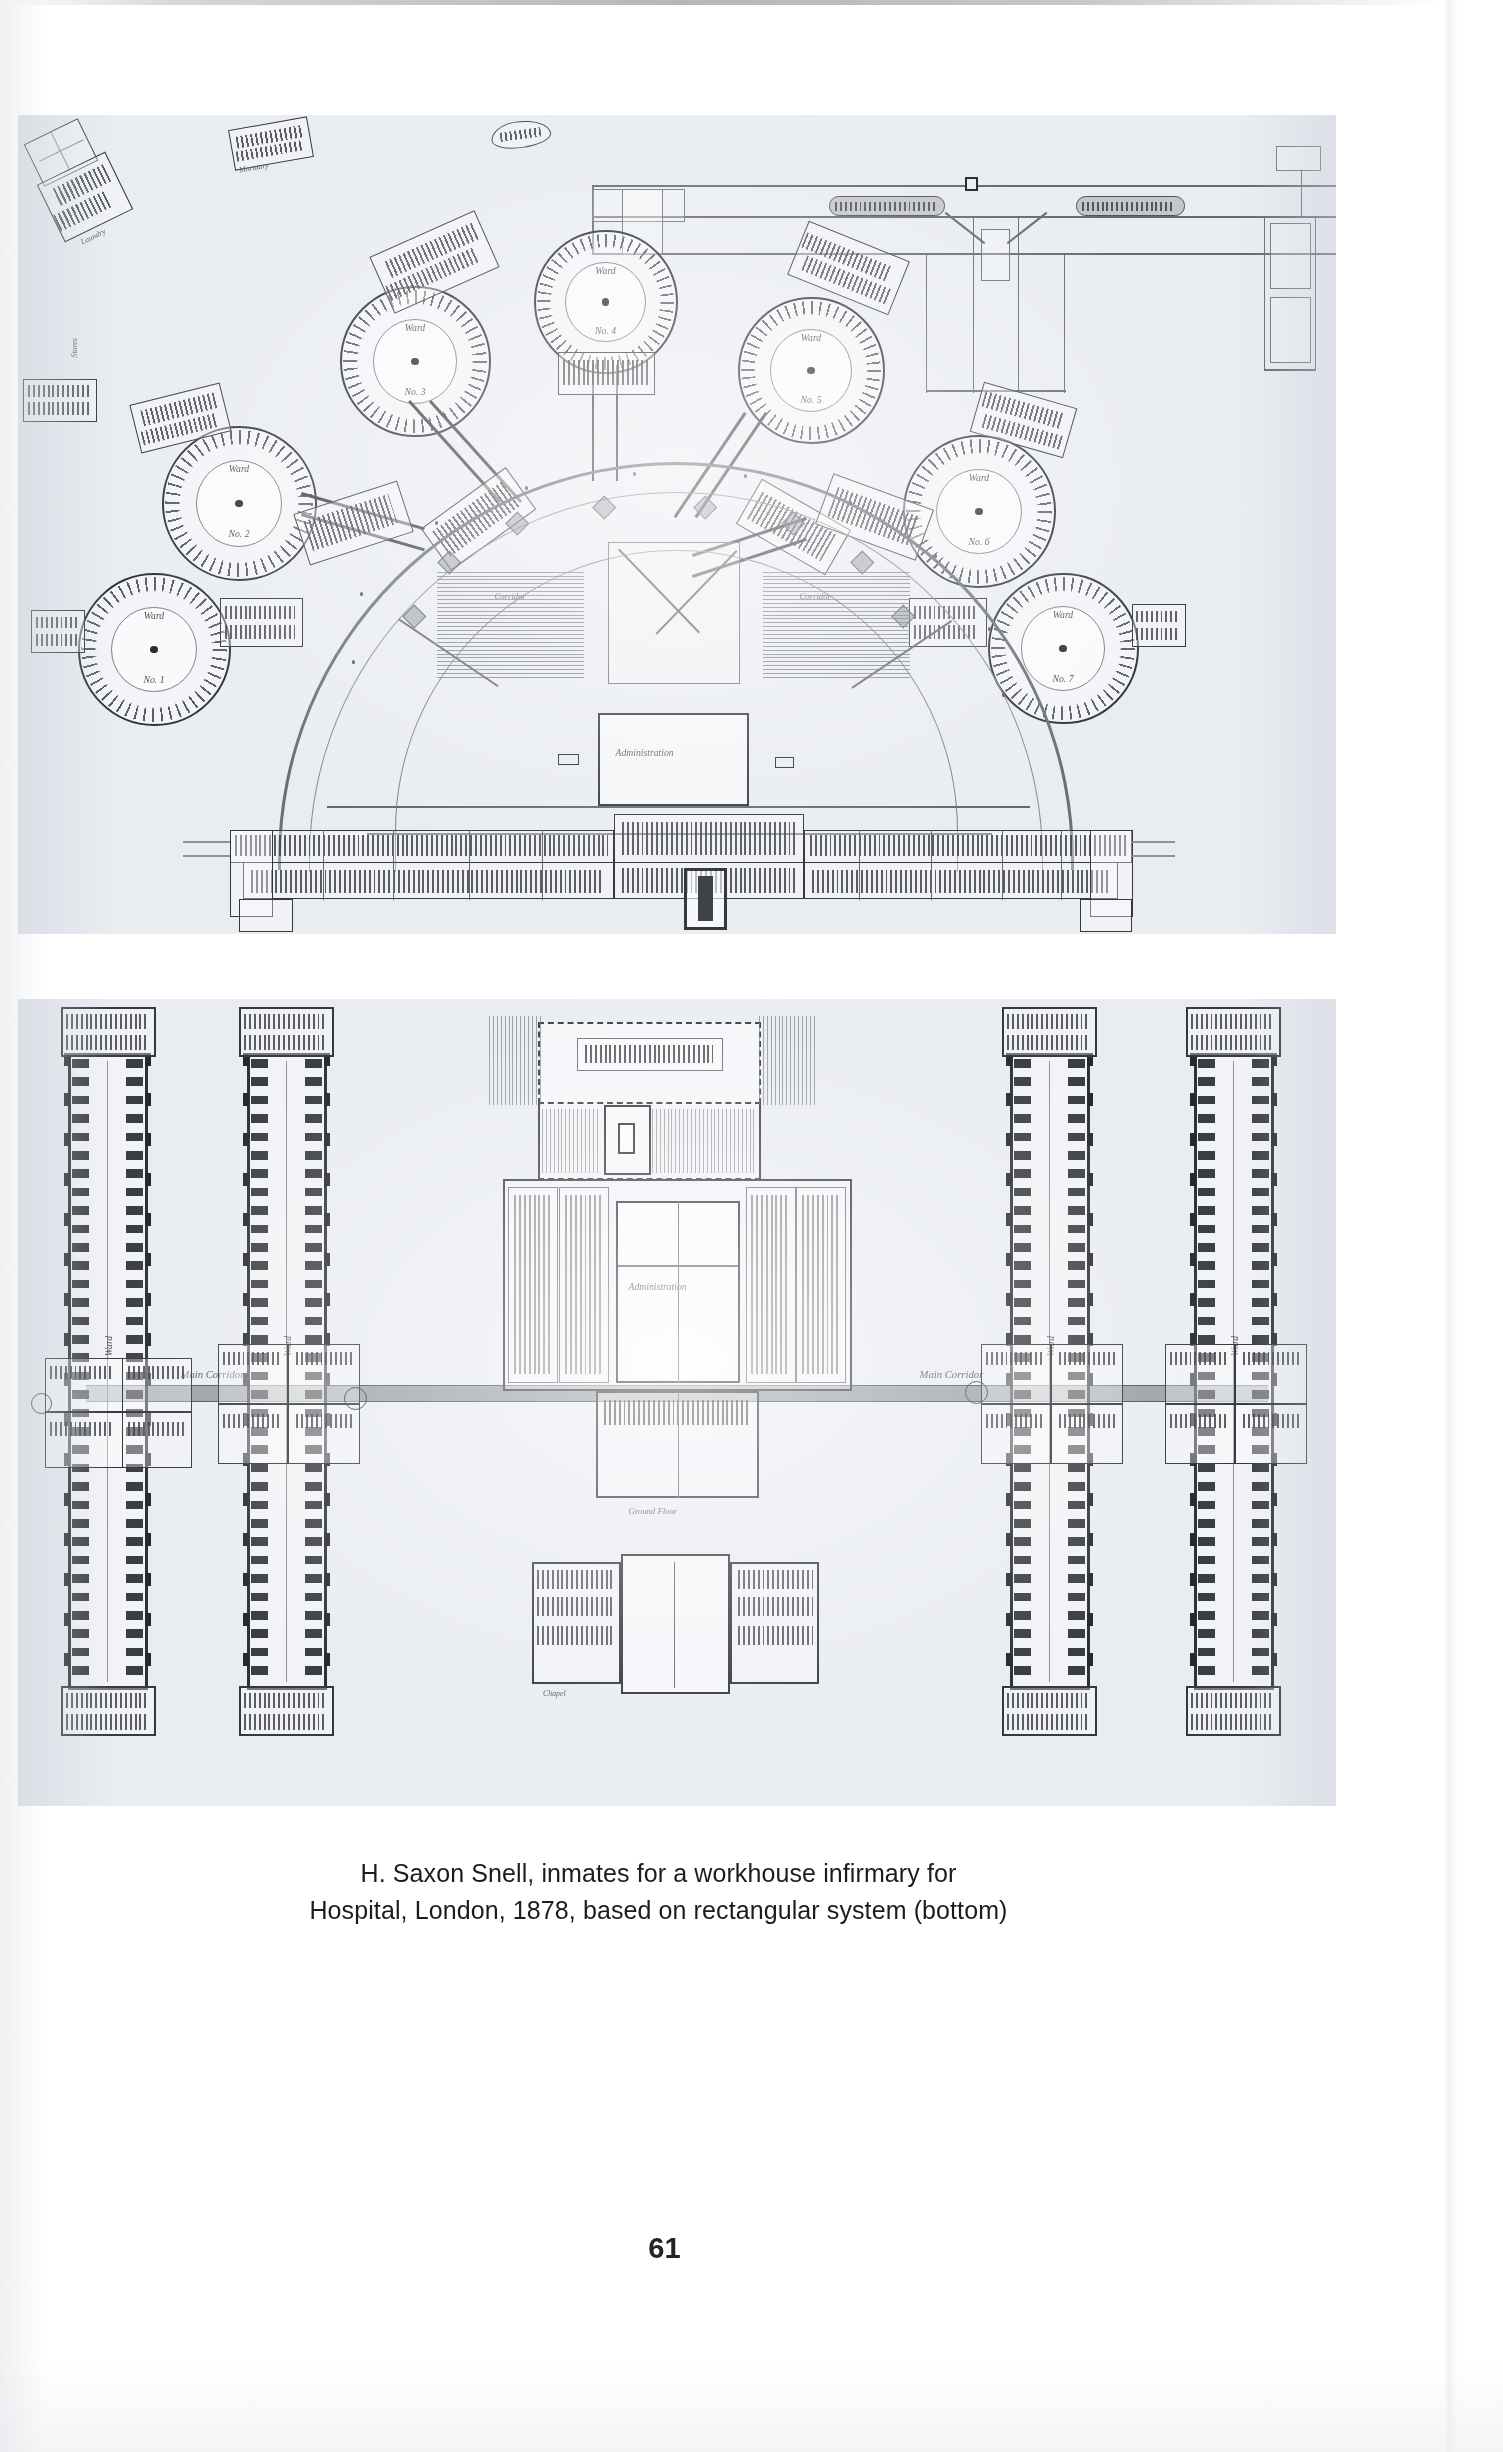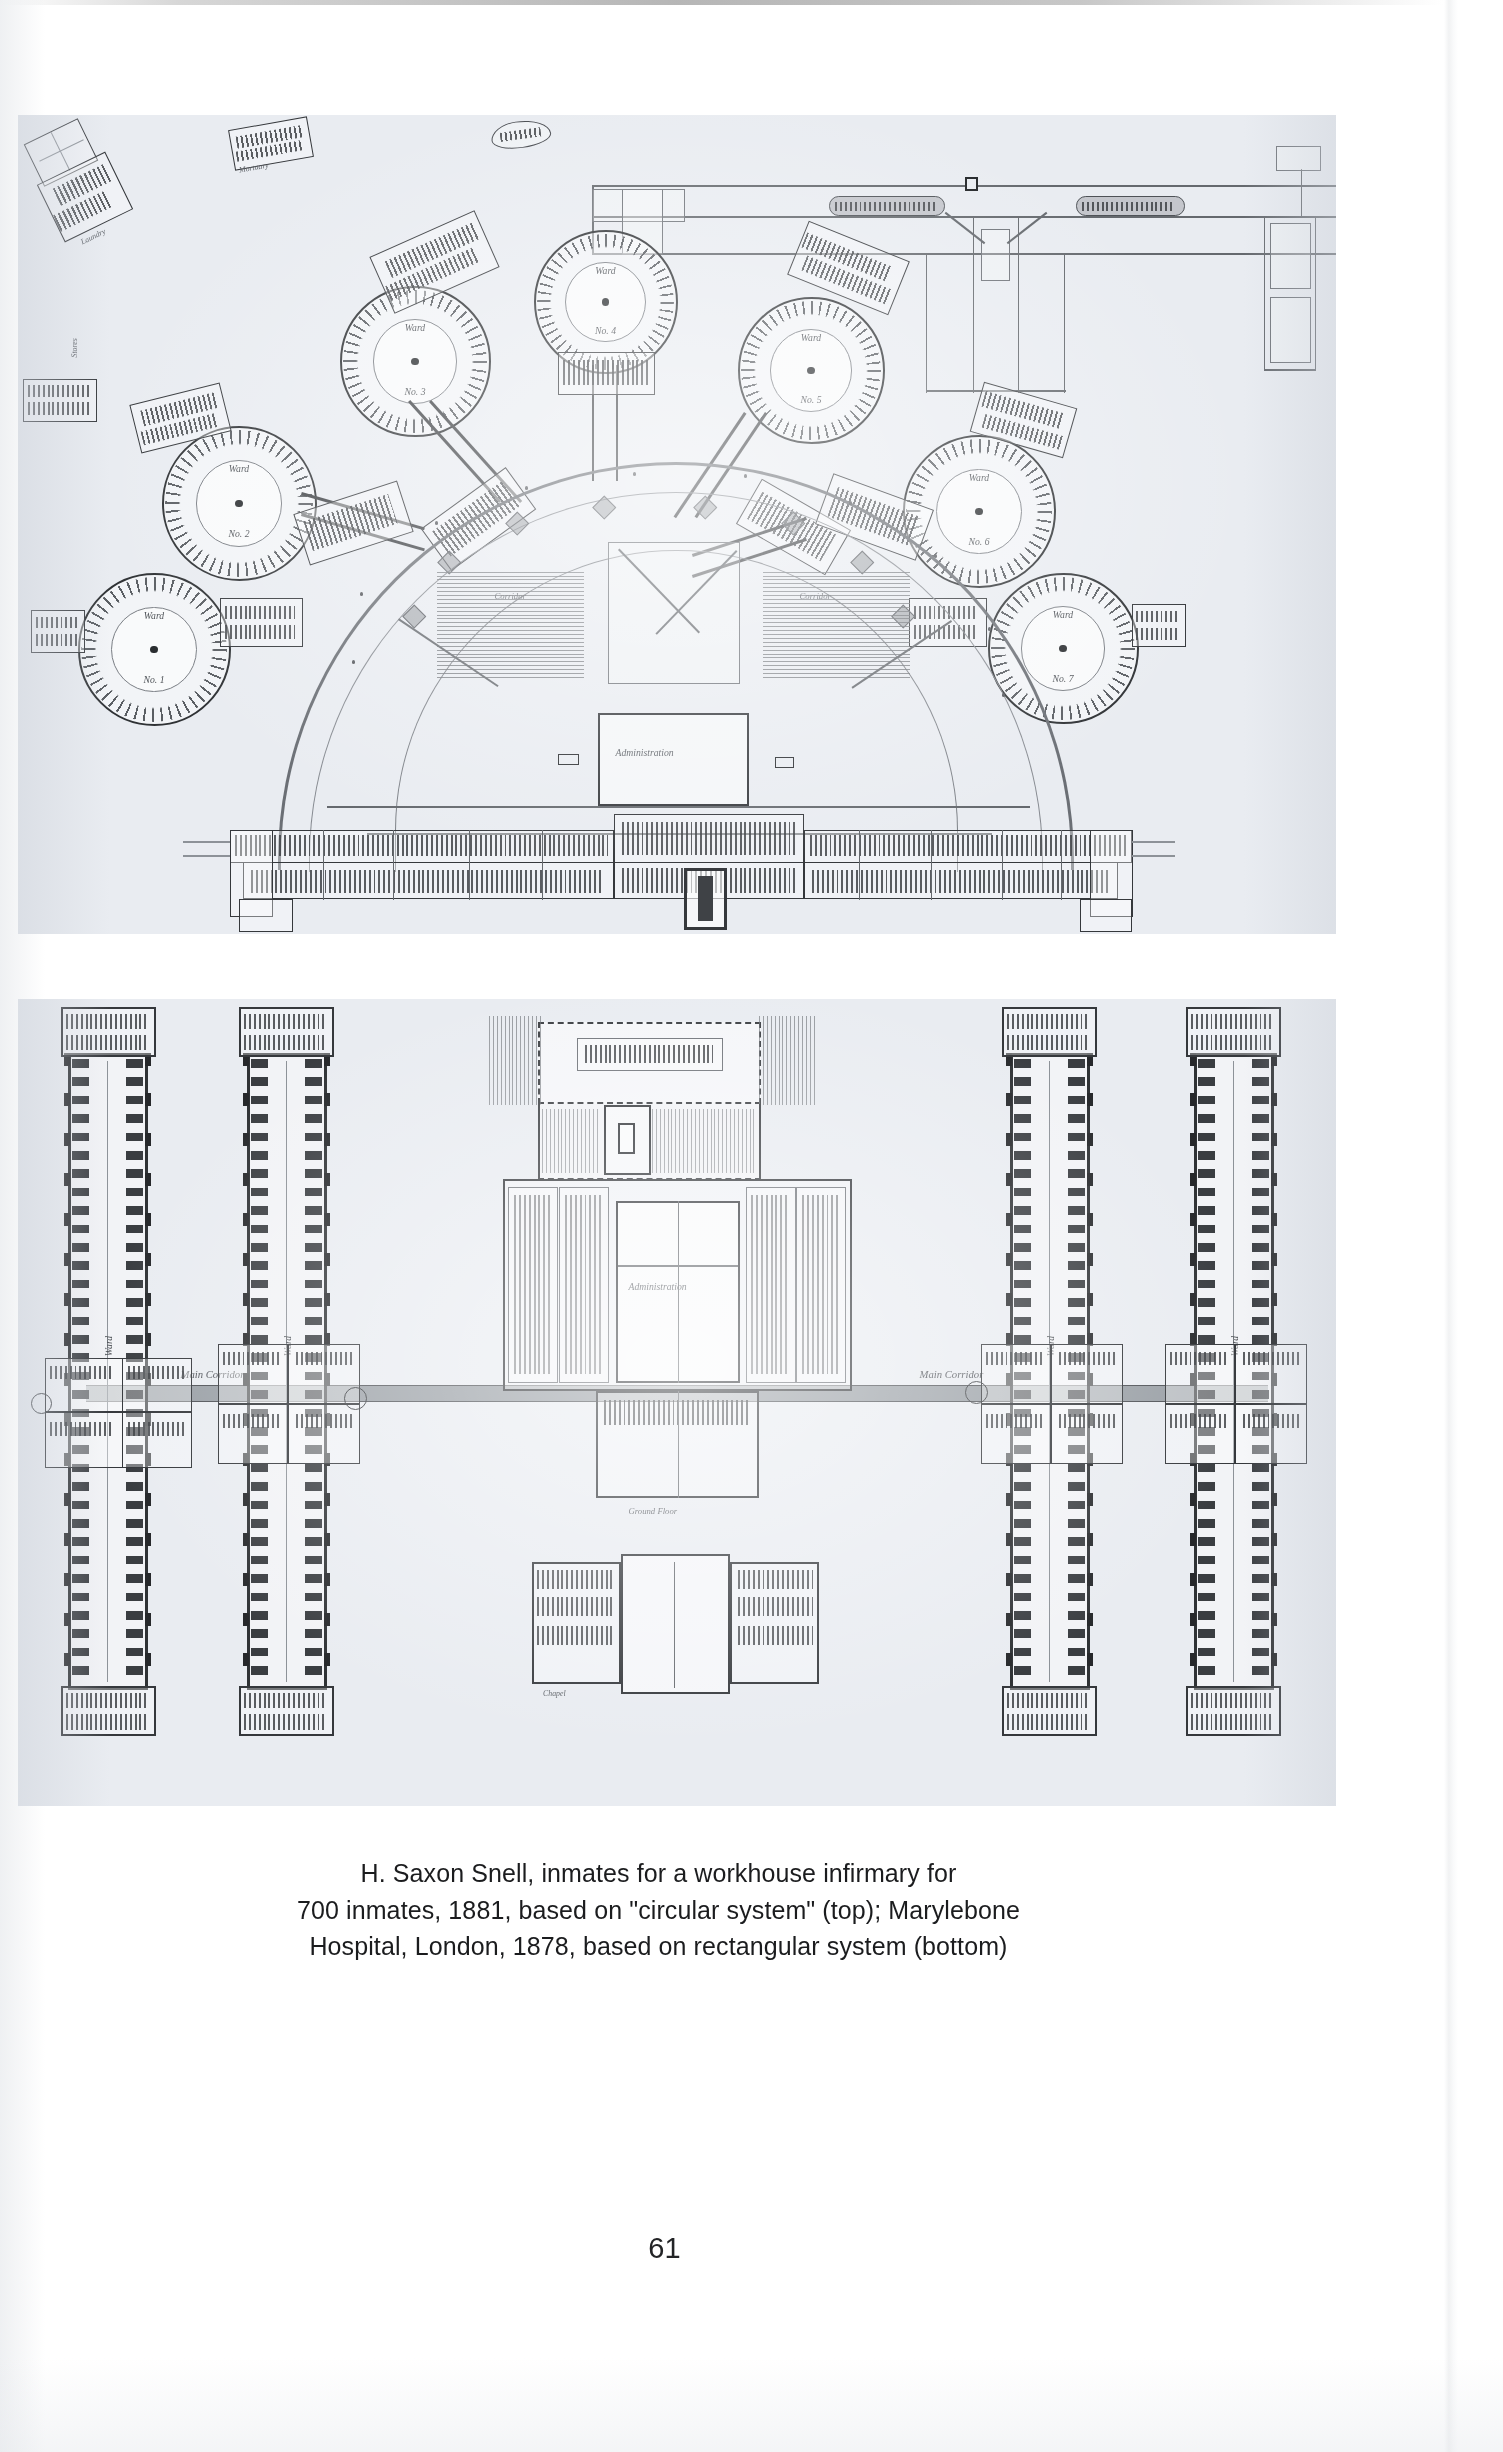--- a/index.html
+++ b/index.html
@@ -164,21 +164,21 @@
   #caption {
     position:absolute; left:212px; top:1855px; width:893px;
     text-align:center; color:#1b1c1e;
     font-size:25px; line-height:1.46; letter-spacing:0.1px;
   }
   #caption .cline { display:block; white-space:nowrap; }
   #folio {
     position:absolute; left:0; top:2232px; width:1503px;
     text-align:center; color:#232426; font-size:29px;
   }
-  #folio span { position:relative; left:-87px; }
+  #folio span { position:relative; left:-87px;font-weight:bold; }
 </style>
 </head>
 <body>
 
 <div id="scan-top-band"></div>
 <div id="scan-left-wash"></div>
 <div id="scan-right-edge"></div>
 <div id="scan-bottom-wash"></div>
 
 <div class="plate" id="plate-top">
@@ -670,20 +670,19 @@
       <div class="dense" style="left:5.8px;top:70px;width:56px;height:13.6px;"></div>
       <div class="dense" style="left:78px;top:70px;width:56px;height:13.6px;"></div>
     </div>
 
   </div>
   <div class="plate-vignette"></div>
 </div>
 
 <div id="caption">
   <span class="cline">H. Saxon Snell, inmates for a workhouse infirmary for</span>
-  <span class="cline">700 inmates, 1881, based on "circular system" (top); Marylebone</span>
   <span class="cline">Hospital, London, 1878, based on rectangular system (bottom)</span>
 </div>
 
 <div id="folio">
   <span>61</span>
 </div>
 
 
 </body></html>

